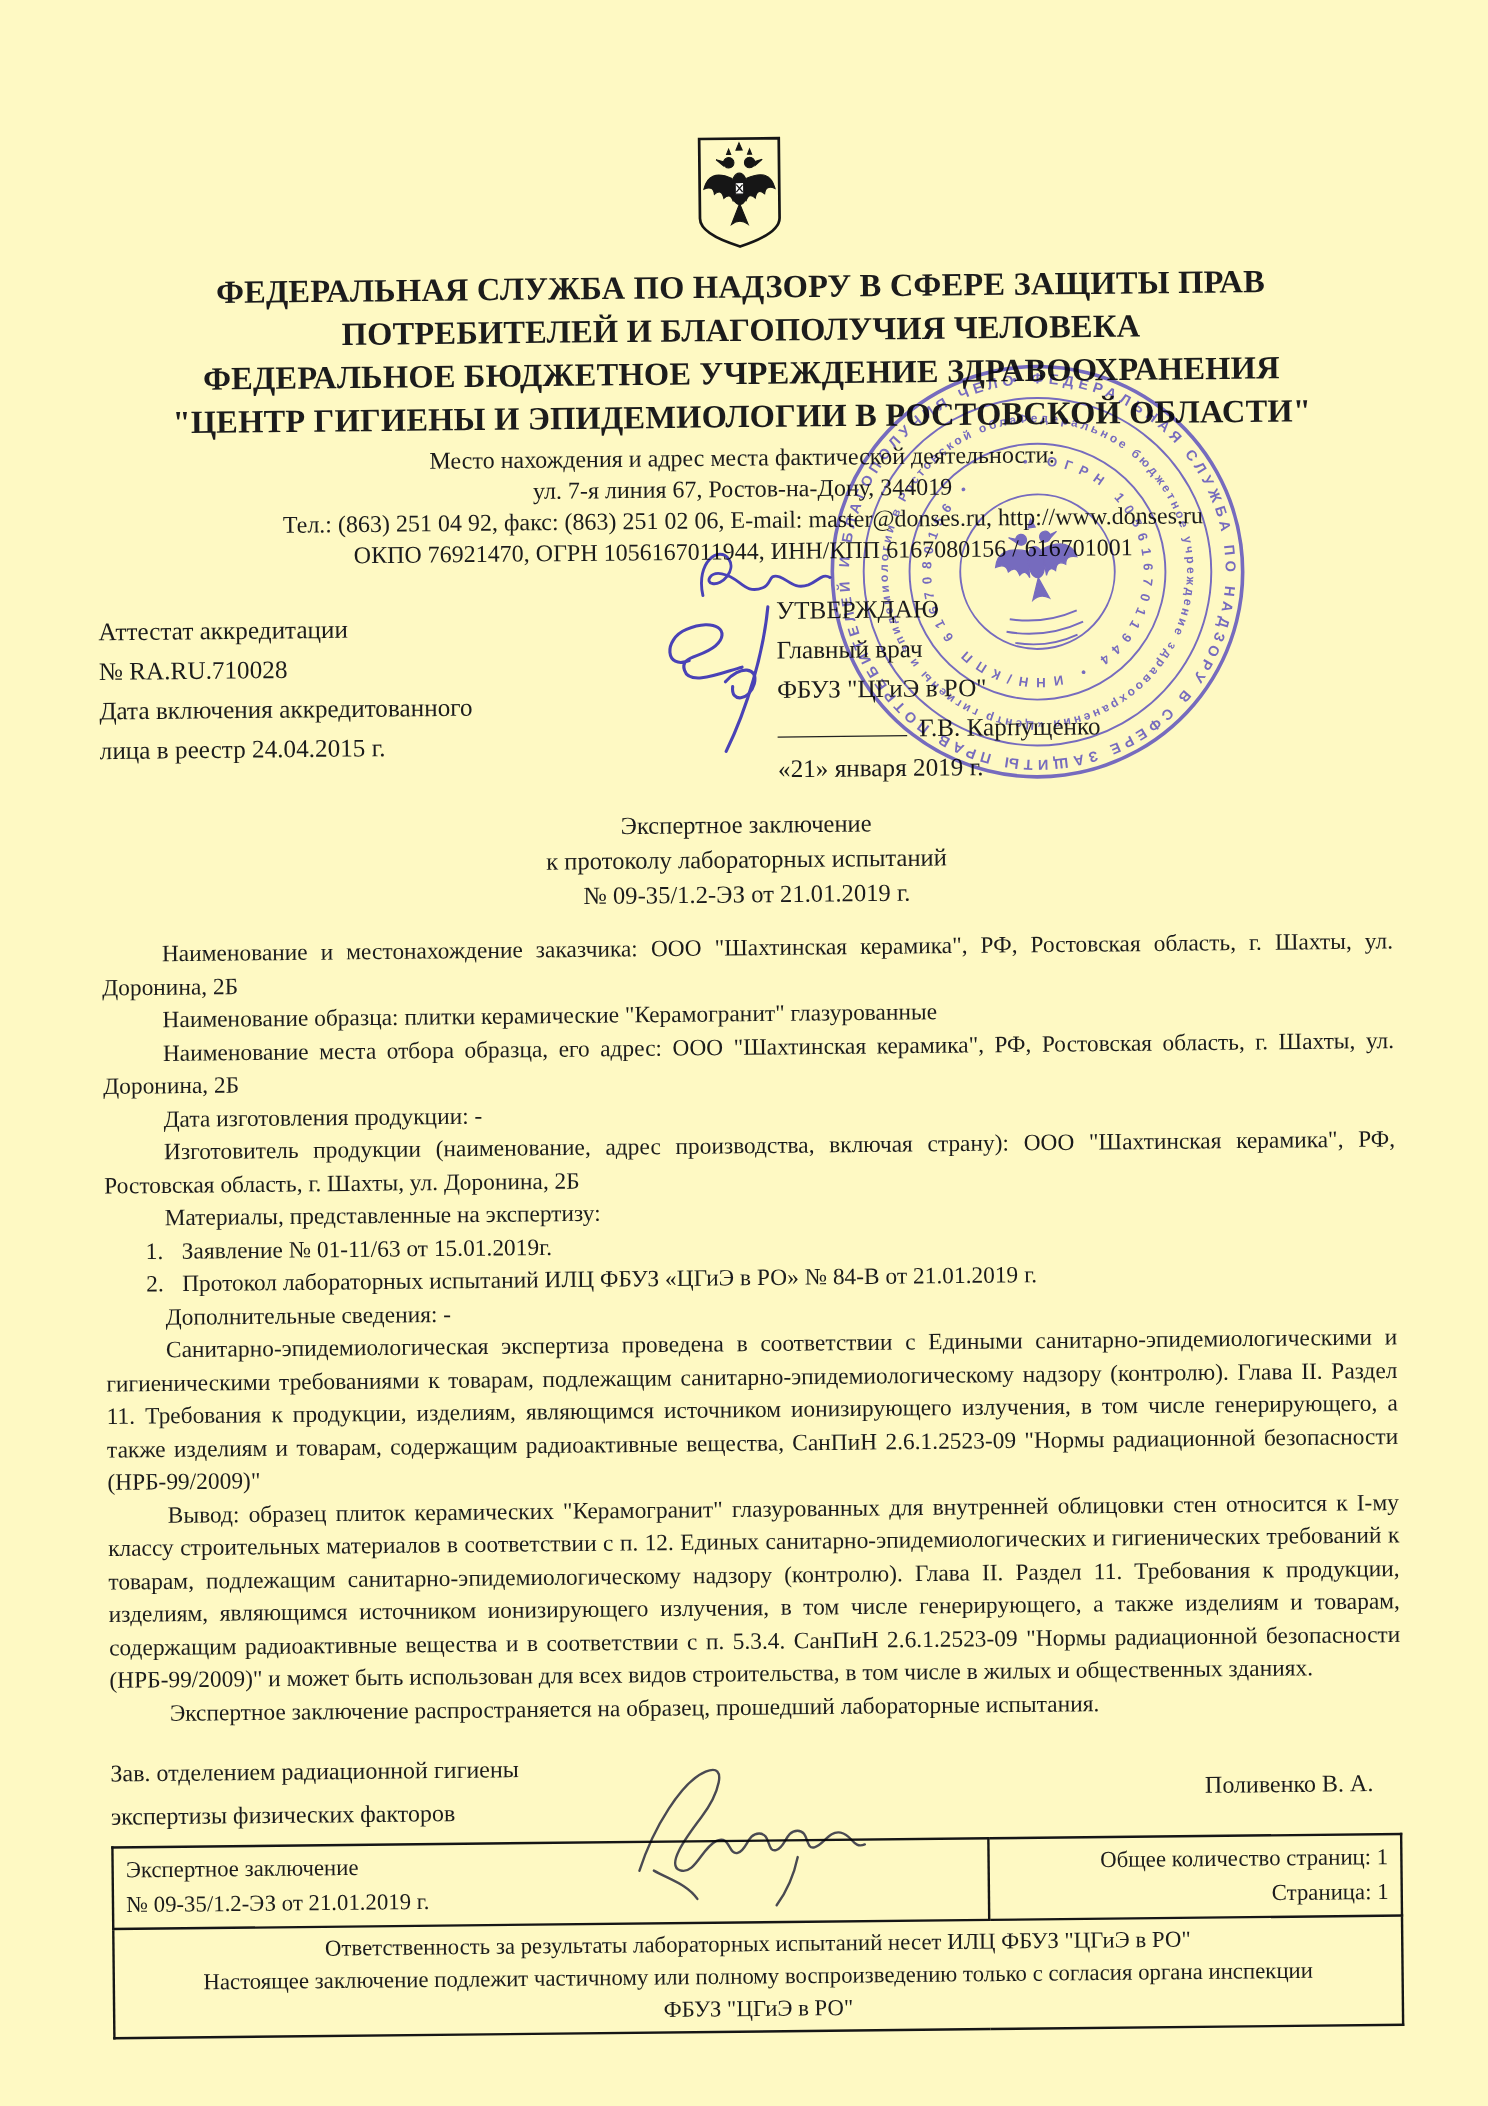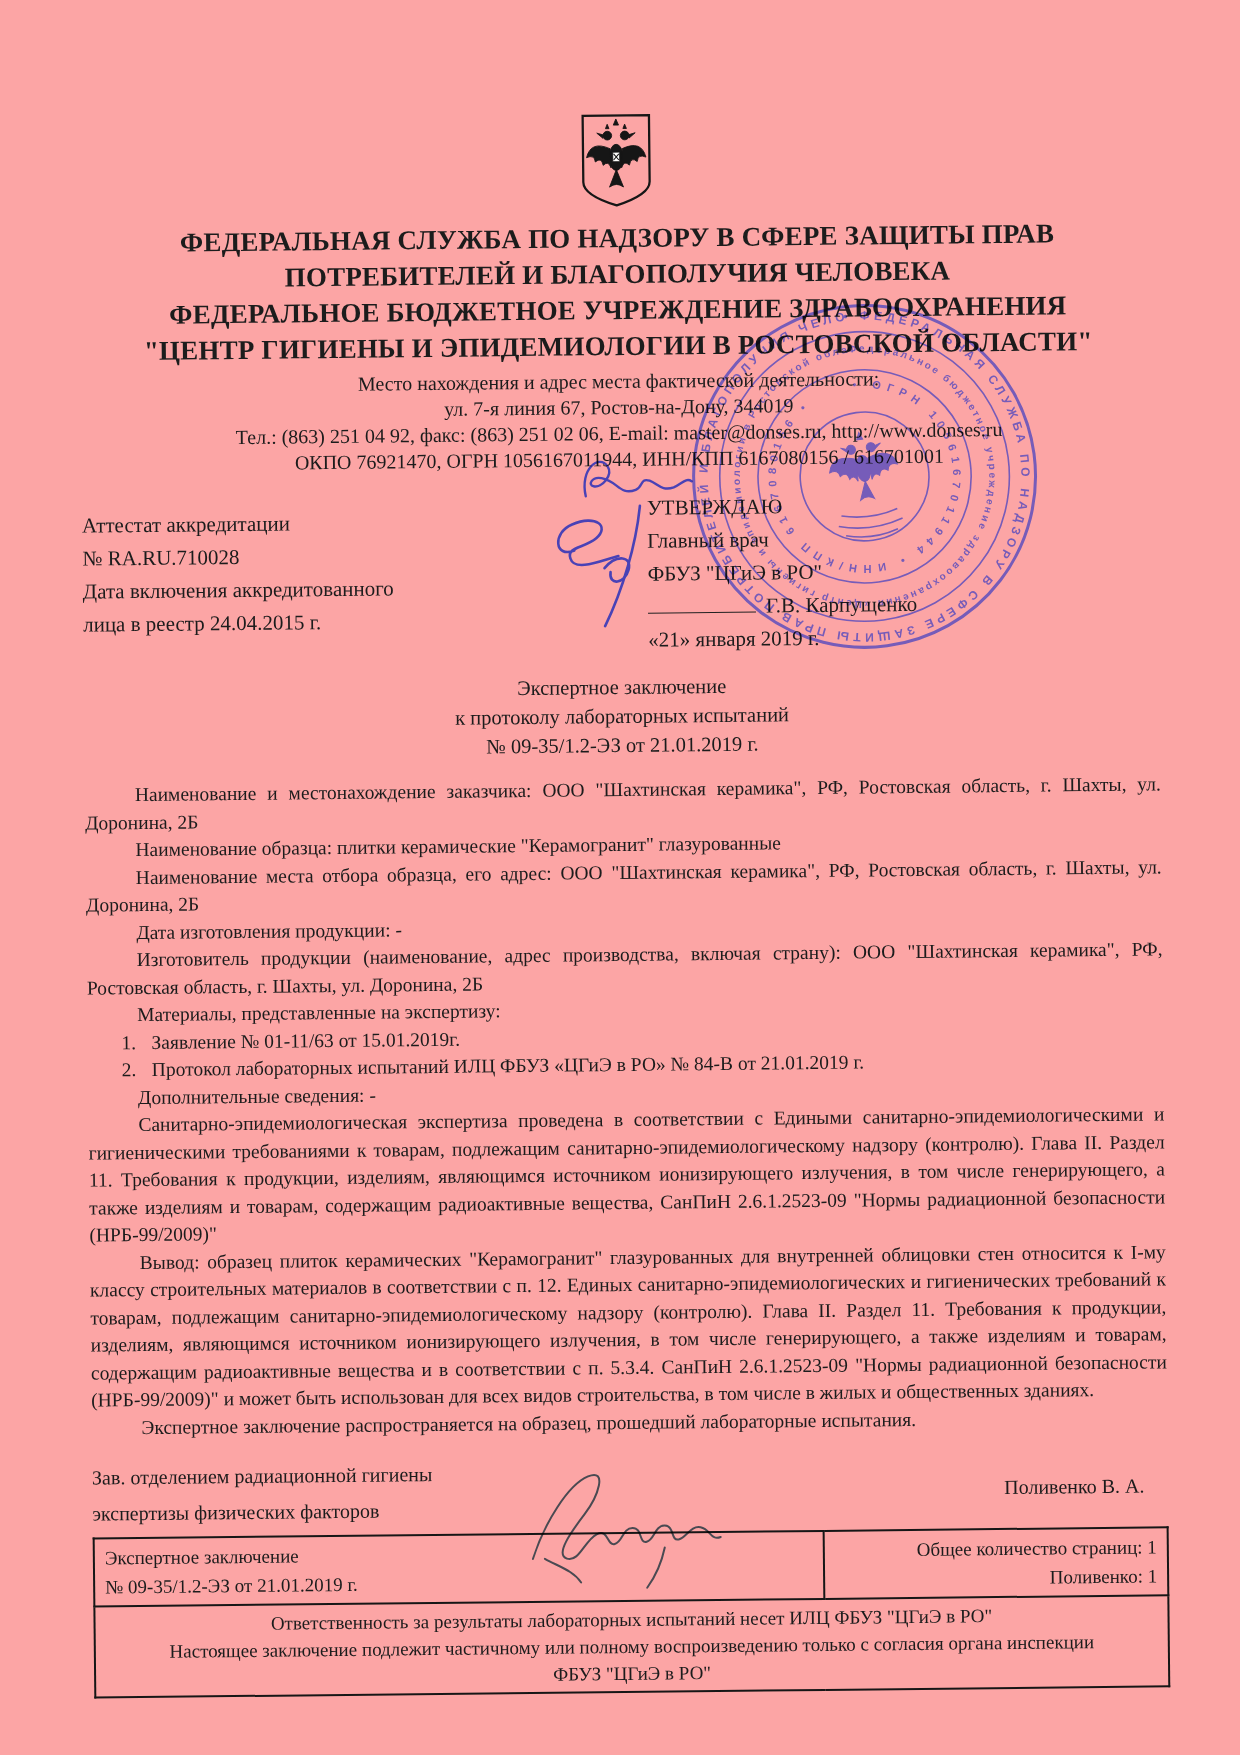--- a/index.html
+++ b/index.html
@@ -1,19 +1,19 @@
 <!DOCTYPE html>
 <html lang="ru"><head>
 <meta charset="utf-8">
 <style>
   html,body{margin:0;padding:0;background:#e8e8e6;}
   .page{
     position:relative;
     width:1240px;height:1755px;
-    background:#fca5a5;
+    background:#fef9c3;
     overflow:hidden;
     font-family:"Liberation Serif","DejaVu Serif",serif;
     color:#1c1c1c;
   }
   .sheet{
     position:absolute;inset:0;
     transform:rotate(-0.6deg);
     transform-origin:620px 900px;
   }
   .content{padding:0 78px 0 86px;}
@@ -154,21 +154,21 @@
           <td class="doc-cell">
             <div>Экспертное заключение</div>
             <div>№ 09-35/1.2-ЭЗ от 21.01.2019 г.</div>
           </td>
           <td class="pages-cell">
             <div>
               <span>Общее количество страниц:</span>
               <span>1</span>
             </div>
             <div>
-              <span>Поливенко:</span>
+              <span>Страница:</span>
               <span>1</span>
             </div>
           </td>
         </tr>
         <tr>
           <td colspan="2" class="note-cell">
             <div>Ответственность за результаты лабораторных испытаний несет ИЛЦ ФБУЗ "ЦГиЭ в РО"</div>
             <div>Настоящее заключение подлежит частичному или полному воспроизведению только с согласия органа инспекции</div>
             <div>ФБУЗ "ЦГиЭ в РО"</div>
           </td>

